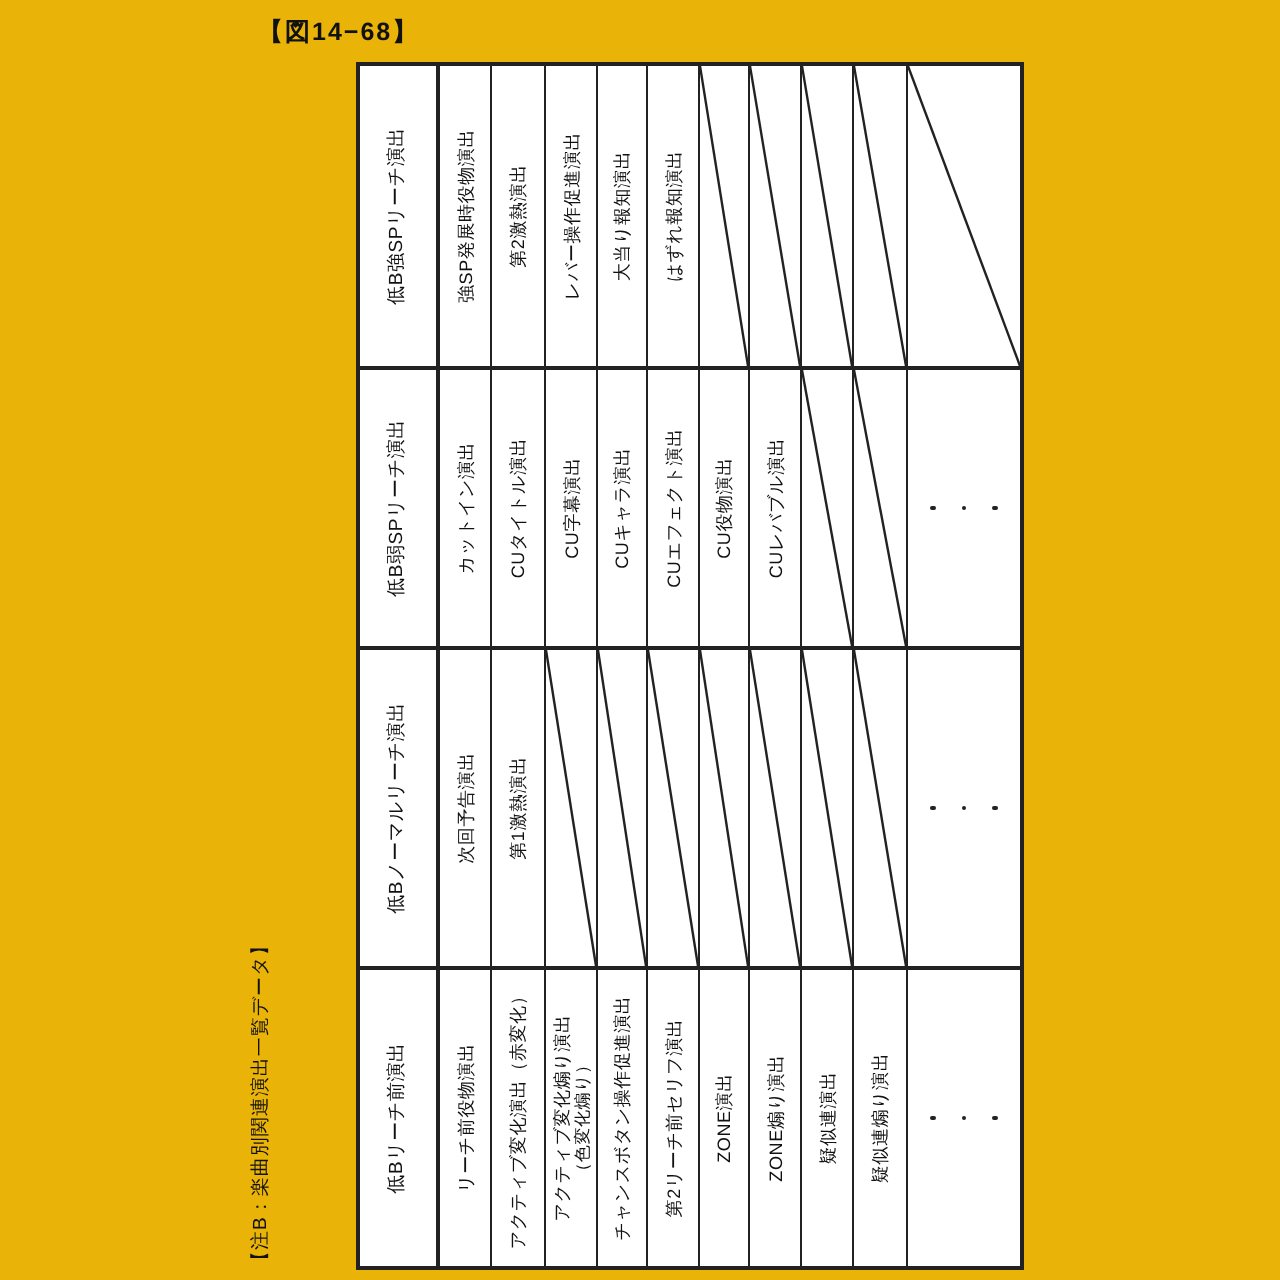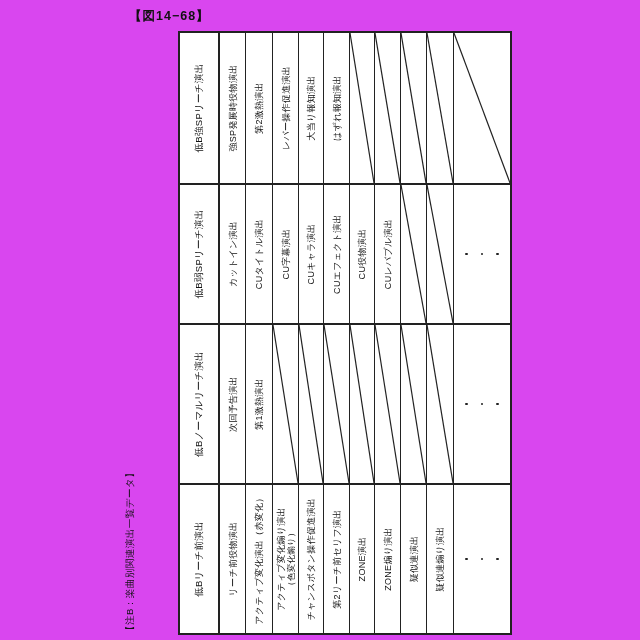--- a/index.html
+++ b/index.html
@@ -1,19 +1,19 @@
 <!DOCTYPE html>
 <html><head>
 <meta charset="utf-8">
 <style>
   html,body{margin:0;padding:0;background:#fff;}
   #page{
     position:relative;
     width:640px;height:640px;
-    background:#d946ef;
+    background:#eab308;
     font-family:"Liberation Sans","DejaVu Sans",sans-serif;
     color:#111;
     overflow:hidden;
   }
   #figure-label{
     position:absolute;left:129px;top:8px;
     font-size:12.5px;font-weight:bold;letter-spacing:1px;
     color:#111;white-space:nowrap;
   }
   

